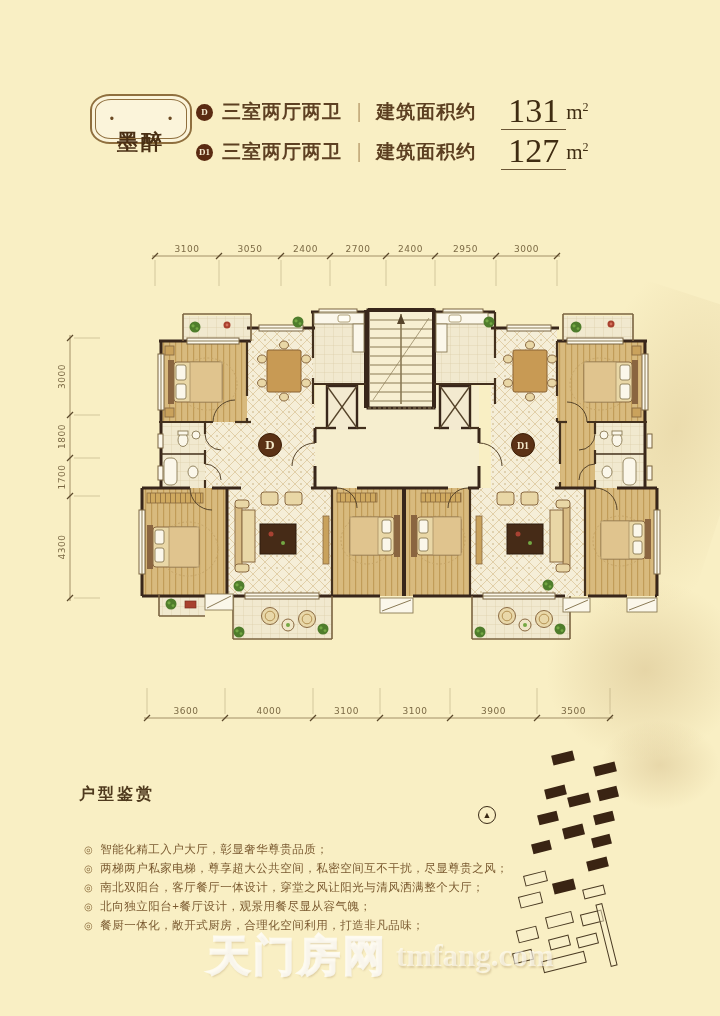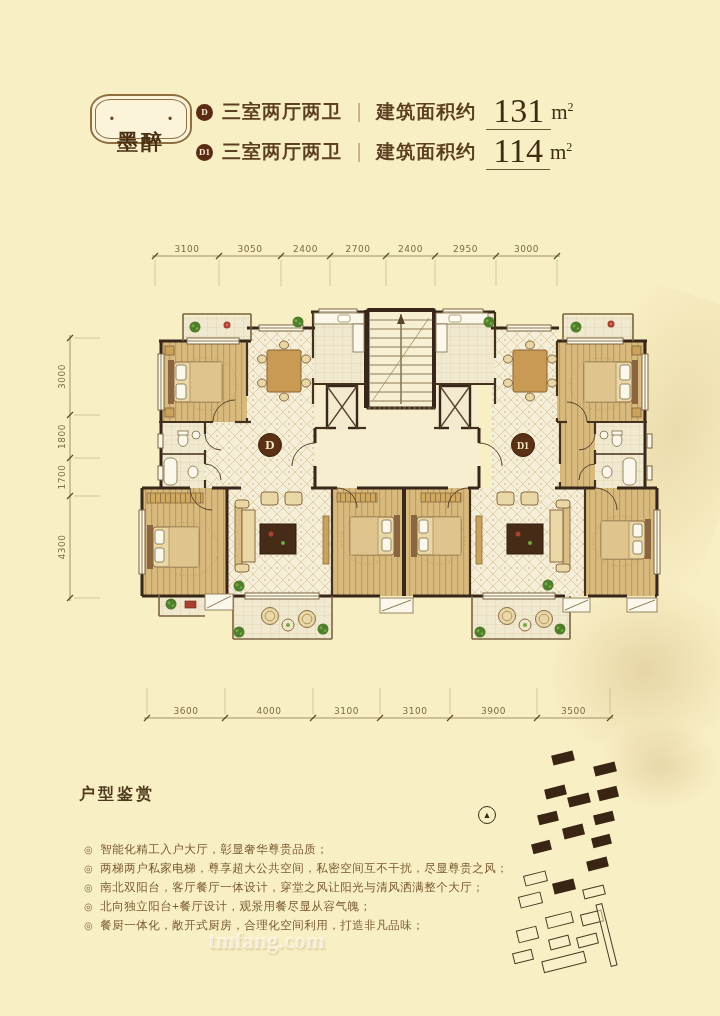--- a/index.html
+++ b/index.html
@@ -26,21 +26,21 @@
   .spec-line{position:absolute;left:196px;height:40px;display:flex;align-items:center;white-space:nowrap;}
   .spec-icon{
     width:17px;height:17px;border-radius:50%;background:#5a2a12;color:#f6ecd2;
     font-size:9px;font-weight:bold;display:flex;align-items:center;justify-content:center;
     margin-right:9px;font-family:"Liberation Serif", serif;flex:0 0 auto;
   }
   .spec-rooms,.spec-label{font-size:19px;font-weight:bold;color:#5d4022;letter-spacing:1px;}
   .spec-div{margin:0 15px;color:#b59868;font-size:16px;transform:scaleY(1.25);font-weight:normal;}
   .spec-value{
     font-family:"Liberation Serif", serif;font-size:34px;color:#3f2c12;
-    margin-left:10px;padding:0 7px 1px 7px;border-bottom:1.5px solid #6b5636;line-height:1;
+    margin-left:25px;padding:0 7px 1px 7px;border-bottom:1.5px solid #6b5636;line-height:1;
   }
   .spec-unit{font-family:"Liberation Serif", serif;font-size:21px;color:#3f2c12;margin-left:0;}
   .spec-unit sup{font-size:12px;}
   
   #plan{position:absolute;left:55px;top:238px;}
   .w4{stroke:#38261a;stroke-width:4;stroke-linecap:butt;}
   .w3{stroke:#38261a;stroke-width:3;stroke-linecap:butt;}
   .w2{stroke:#43301d;stroke-width:2.2;stroke-linecap:butt;}
   .w15{stroke:#43301d;stroke-width:1.5;}
   .rail{stroke:#7a6340;stroke-width:1.6;}
@@ -79,21 +79,21 @@
   .wm{
     position:absolute;left:208px;top:928px;display:flex;align-items:center;gap:8px;
     pointer-events:none;z-index:30;
   }
   .wm-cjk{
     font-size:42px;font-weight:bold;letter-spacing:3px;font-family:"Liberation Serif", serif;
     color:rgba(255,253,244,0.30);-webkit-text-stroke:2px rgba(255,255,255,0.72);
     text-shadow:1px 2px 2px rgba(150,120,70,0.28);
   }
   .wm-latin{
-    font-size:23px;font-weight:bold;font-family:"Liberation Serif", serif;
+    font-size:31px;font-weight:bold;font-family:"Liberation Serif", serif;
     color:rgba(255,254,248,0.62);text-shadow:1px 2px 2px rgba(150,120,70,0.28);
   }
 </style>
 </head>
 <body>
 
 <div class="blob" style="left:565px;top:290px;width:170px;height:330px;background:radial-gradient(ellipse at 60% 40%, rgba(186,152,92,0.22), rgba(186,152,92,0) 70%);transform:rotate(18deg);"></div>
 <div class="blob" style="left:545px;top:580px;width:200px;height:180px;background:radial-gradient(ellipse at 50% 50%, rgba(176,140,82,0.26), rgba(176,140,82,0) 70%);transform:rotate(-12deg);"></div>
 <div class="blob" style="left:600px;top:720px;width:120px;height:90px;background:radial-gradient(ellipse at 50% 50%, rgba(170,132,76,0.22), rgba(170,132,76,0) 70%);"></div>
 
@@ -111,21 +111,21 @@
       <span class="spec-div">|</span>
       <span class="spec-label">建筑面积约</span>
       <span class="spec-value">131</span>
       <span class="spec-unit">m<sup>2</sup></span>
     </div>
     <div class="spec-line" style="top: 132px;">
       <span class="spec-icon">D1</span>
       <span class="spec-rooms">三室两厅两卫</span>
       <span class="spec-div">|</span>
       <span class="spec-label">建筑面积约</span>
-      <span class="spec-value">114</span>
+      <span class="spec-value">127</span>
       <span class="spec-unit">m<sup>2</sup></span>
     </div>
   </div>
 
 <svg id="plan" width="620" height="500" viewBox="0 0 620 500">
   <defs>
     <pattern id="wood" width="6" height="6" patternUnits="userSpaceOnUse">
       <rect width="6" height="6" fill="#d8ba7e"></rect>
       <line x1="0.6" y1="0" x2="0.6" y2="6" stroke="#c19c58" stroke-width="1.2"></line>
     </pattern>
@@ -586,14 +586,15 @@
     <div class="site-block outline" style="left: 581px; top: 912px; width: 22px; height: 12px;"></div>
     <div class="site-block outline" style="left: 517px; top: 928px; width: 21px; height: 13px;"></div>
     <div class="site-block outline" style="left: 549px; top: 937px; width: 21px; height: 11px;"></div>
     <div class="site-block outline" style="left: 577px; top: 935px; width: 21px; height: 11px;"></div>
     <div class="site-block outline" style="left: 513px; top: 951px; width: 20px; height: 11px;"></div>
     <div class="site-block outline" style="left: 542px; top: 956px; width: 44px; height: 12px;"></div>
     <div class="site-block outline" style="left: 603px; top: 903px; width: 7px; height: 64px;"></div>
   </div>
 
 <div class="wm">
+  <span class="wm-cjk">天门房网</span>
   <span class="wm-latin">tmfang.com</span>
 </div>
 
 </body></html>

